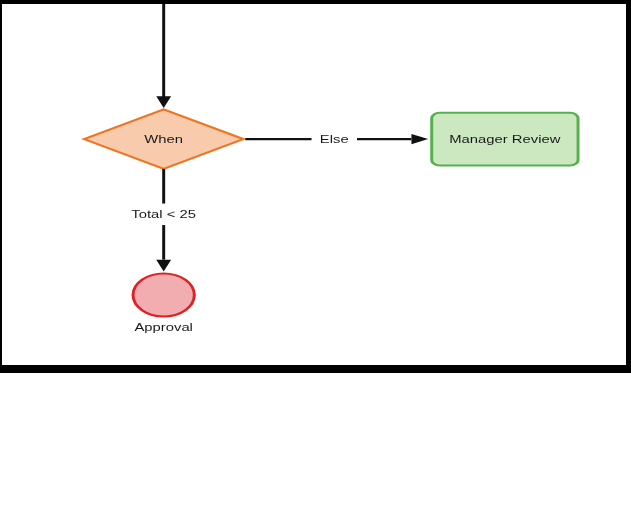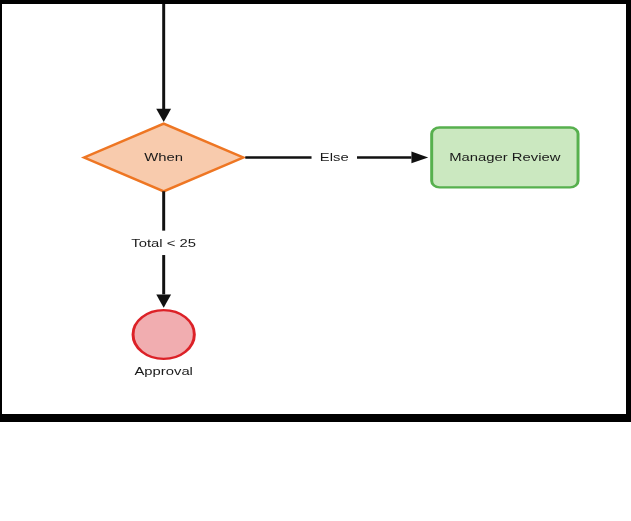--- a/index.html
+++ b/index.html
@@ -4,21 +4,21 @@
 <style>
   html, body {
     margin: 0;
     padding: 0;
     background: #ffffff;
     font-family: "Liberation Sans", sans-serif;
   }
   .frame {
     position: relative;
     width: 631px;
-    height: 422px;
+    height: 373px;
     box-sizing: border-box;
     background: #ffffff;
     border-style: solid;
     border-color: #000000;
     border-width: 4px 5px 8px 2px; 
     overflow: hidden;
   }
   .frame svg {
     position: absolute;
     top: 0;

